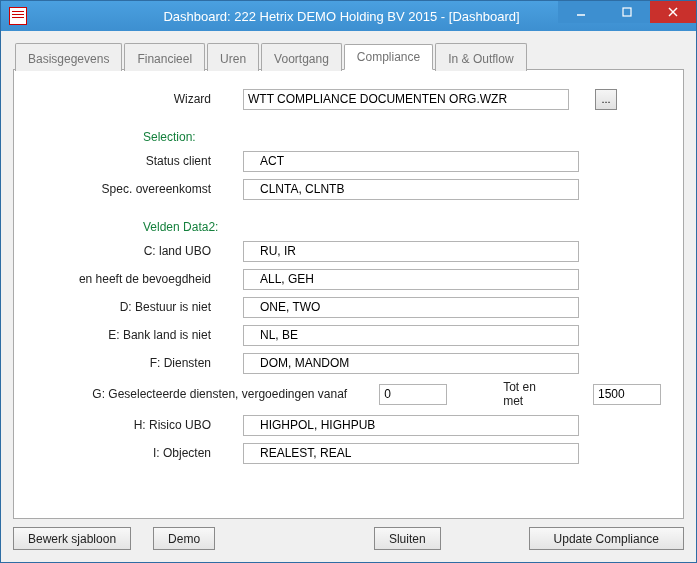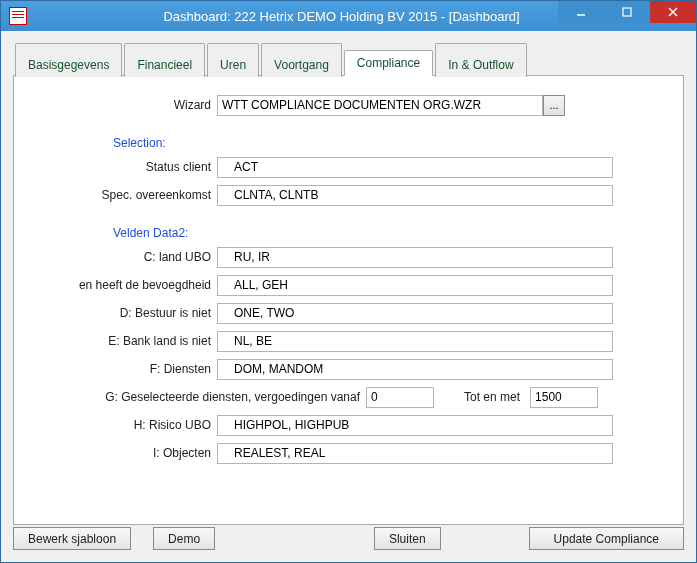--- a/index.html
+++ b/index.html
@@ -78,24 +78,24 @@
     display: flex;
     align-items: flex-end;
     margin-left: 2px;
     position: relative;
     z-index: 2;
   }
   .tab {
     border: 1px solid #a9a9a9;
     border-bottom: none;
     background: #efefef;
-    padding: 14px 12px 5px 12px;
+    padding: 8px 12px 5px 12px;
     margin-right: 2px;
     font-size: 12px;
-    color: #14532d;
+    color: #737373;
     border-top-left-radius: 2px;
     border-top-right-radius: 2px;
     position: relative;
     top: 1px;
   }
   .tab.active {
     background: #ffffff;
     border-bottom: 1px solid #ffffff;
     z-index: 3;
     top: 1px;
@@ -113,49 +113,50 @@
     padding: 18px 22px 12px 22px;
     position: relative;
     z-index: 1;
   }
 
   .row {
     display: flex;
     align-items: center;
     margin-bottom: 6px;
     min-height: 22px;
+    gap: 26px;
   }
   .label {
     width: 175px;
     text-align: right;
     padding-right: 6px;
     color: #222;
     font-size: 12px;
   }
   .label.wide {
     width: 324px;
   }
   .section-label {
-    margin-left: 77px;
-    color: #1d4ed8;
+    margin-left: 107px;
+    color: #15803d;
     font-size: 12px;
     margin-top: 20px;
     margin-bottom: 6px;
   }
   input.txt {
     height: 21px;
     border: 1px solid #b4b4b4;
     background: #fff;
     padding: 0 4px;
     font-family: inherit;
     font-size: 12px;
     color: #000;
     box-sizing: border-box;
   }
-  .txt.w-long { width: 396px; padding-left: 16px; }
+  .txt.w-long { width: 336px; padding-left: 16px; }
   .txt.w-wizard { width: 326px; }
   .txt.w-small { width: 68px; }
   .btn-ellipsis {
     width: 22px;
     height: 21px;
     border: 1px solid #8a8a8a;
     background: linear-gradient(#f5f5f5,#e1e1e1);
     box-sizing: border-box;
     display:flex; align-items:center; justify-content:center;
     font-size: 11px;

